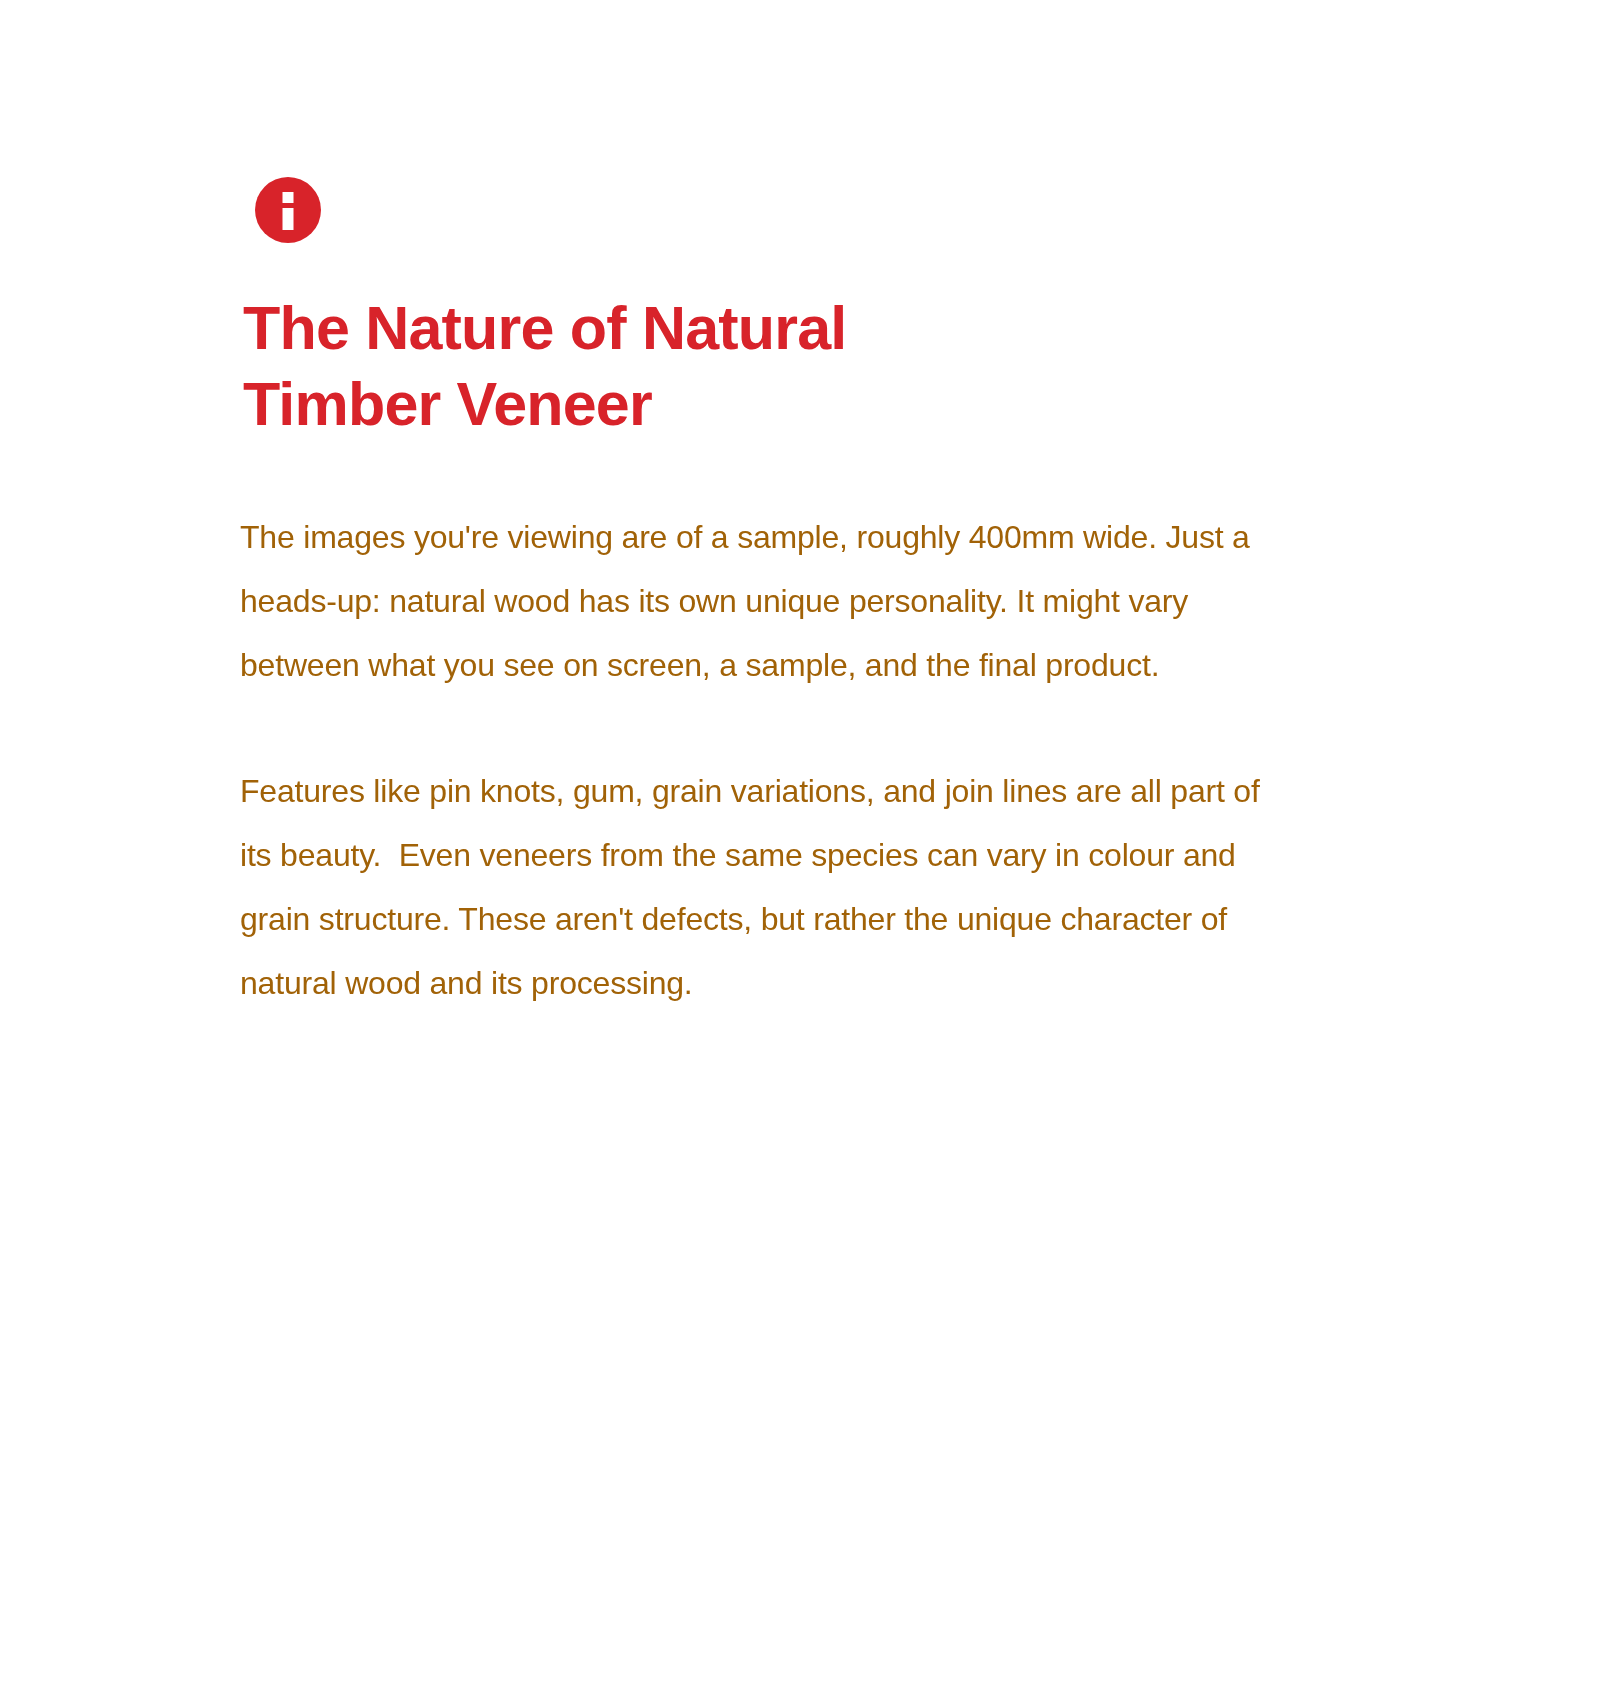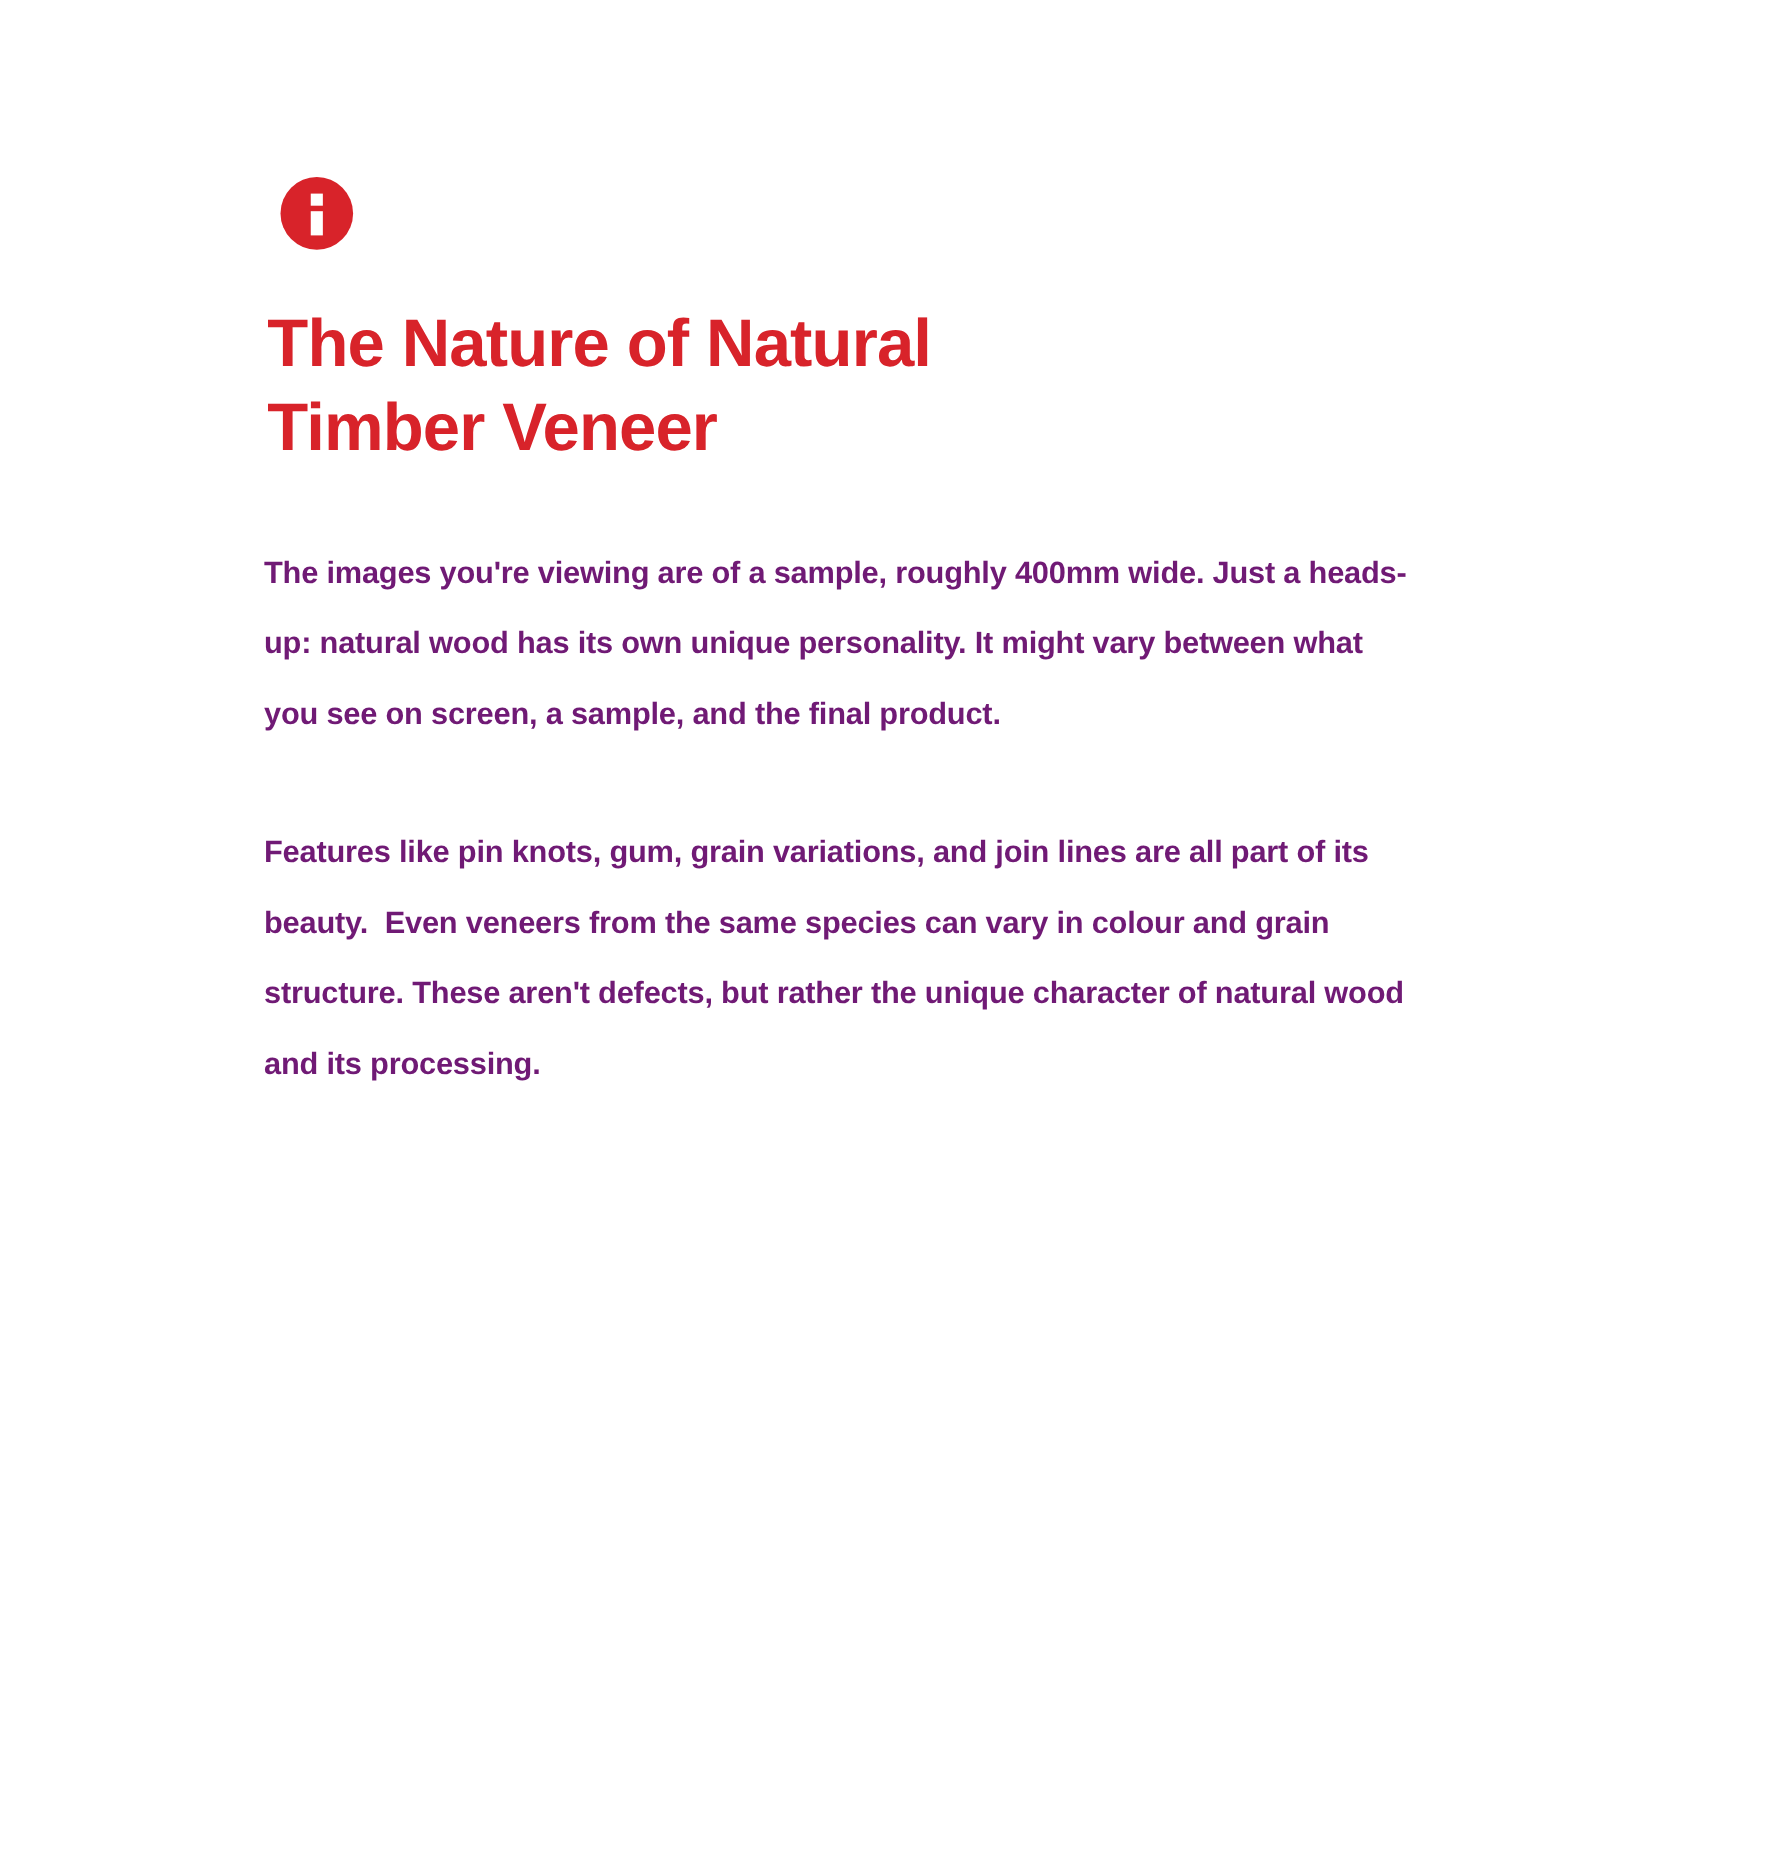--- a/index.html
+++ b/index.html
@@ -16,21 +16,21 @@
     position: relative;
     width: 1620px;
     height: 1686px;
     background: #ffffff;
     overflow: hidden;
     box-sizing: border-box;
   }
   .card {
     position: absolute;
     left: 240px;
-    top: 134px;
+    top: 150px;
     width: 1060px;
   }
 
   
   .info-icon {
     width: 66px;
     height: 66px;
     border-radius: 50%;
     background: #d8232a;
     position: relative;
@@ -69,24 +69,24 @@
   }
 
   
   .card-body {
     margin-top: 63px;
     margin-left: 0px;
     width: 1045px;
   }
   .card-body p {
     margin: 0 0 62px 0;
-    color: #701a75;
-    font-size: 28px;
+    color: #a16207;
+    font-size: 32px;
     line-height: 64px;
-    font-weight: 700;
+    font-weight: 400;
     letter-spacing: -0.2px;
     white-space: pre-wrap;
   }
   .card-body p:last-child {
     margin-bottom: 0;
   }
 </style>
 </head>
 <body>
 

